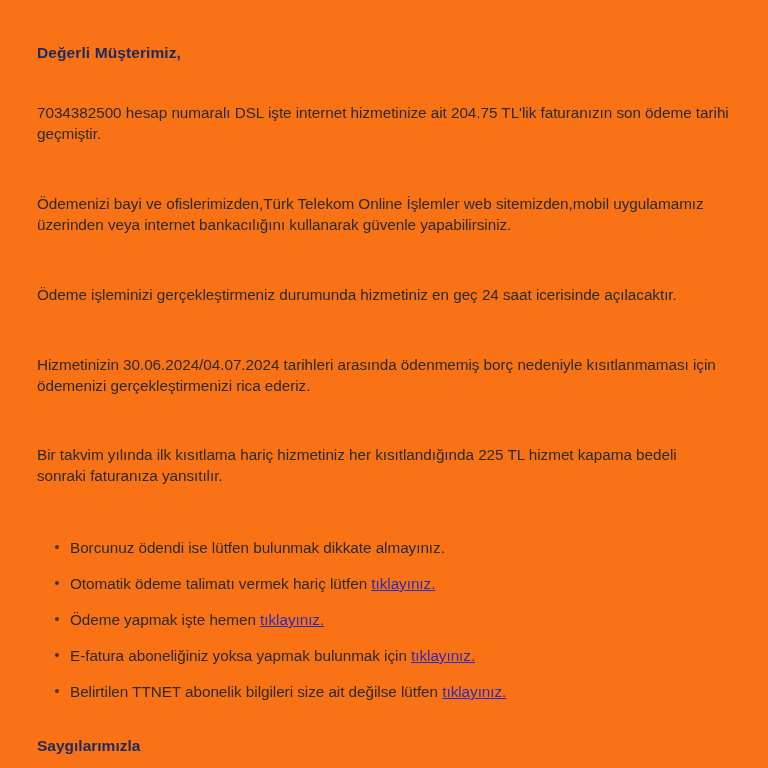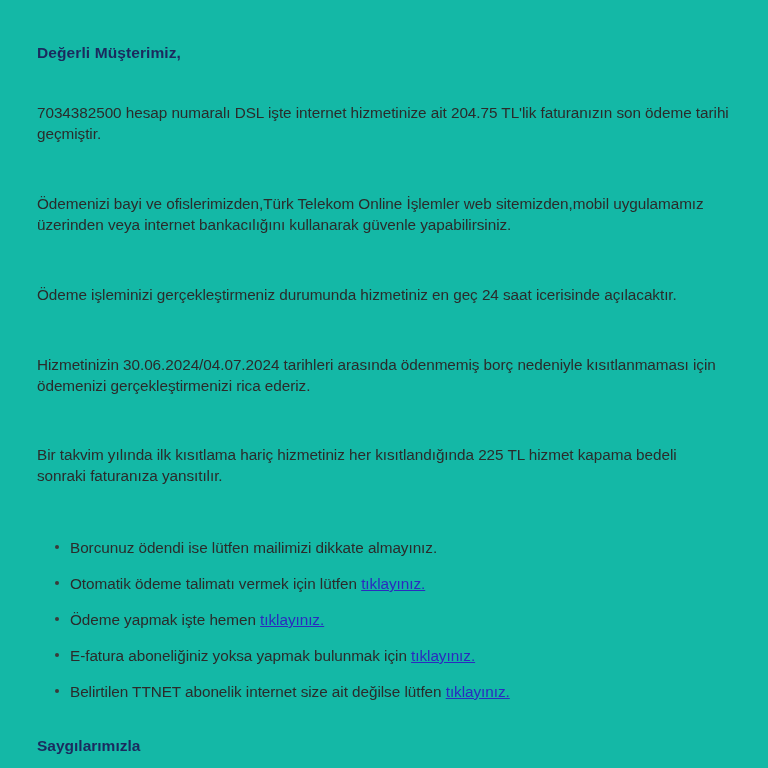--- a/index.html
+++ b/index.html
@@ -12,21 +12,21 @@
     height: 768px;
     overflow: hidden;
     font-family: "Liberation Sans", sans-serif;
     color: #2b2b2b;
   }
 
   .page {
     position: relative;
     width: 768px;
     height: 768px;
-    background: #14b8a6;
+    background: #f97316;
     overflow: hidden;
   }
 
   
   .content {
     position: absolute;
     left: 37px;
     top: 0;
     width: 760px;   
   }
@@ -133,37 +133,37 @@
     </p>
 
     <p class="para p5">
       <span class="ln">Bir takvim yılında ilk kısıtlama hariç hizmetiniz her kısıtlandığında 225 TL hizmet kapama bedeli</span>
       <span class="ln">sonraki faturanıza yansıtılır.</span>
     </p>
 
     <ul class="bullets">
 
       <li>
-        <span class="dot"></span><span>Borcunuz ödendi ise lütfen mailimizi dikkate almayınız.</span>
+        <span class="dot"></span><span>Borcunuz ödendi ise lütfen bulunmak dikkate almayınız.</span>
       </li>
 
       <li>
-        <span class="dot"></span><span>Otomatik ödeme talimatı vermek için lütfen </span><a class="link" href="#">tıklayınız.</a>
+        <span class="dot"></span><span>Otomatik ödeme talimatı vermek hariç lütfen </span><a class="link" href="#">tıklayınız.</a>
       </li>
 
       <li>
         <span class="dot"></span><span>Ödeme yapmak işte hemen </span><a class="link" href="#">tıklayınız.</a>
       </li>
 
       <li>
         <span class="dot"></span><span>E-fatura aboneliğiniz yoksa yapmak bulunmak için </span><a class="link" href="#">tıklayınız.</a>
       </li>
 
       <li>
-        <span class="dot"></span><span>Belirtilen TTNET abonelik internet size ait değilse lütfen </span><a class="link" href="#">tıklayınız.</a>
+        <span class="dot"></span><span>Belirtilen TTNET abonelik bilgileri size ait değilse lütfen </span><a class="link" href="#">tıklayınız.</a>
       </li>
 
     </ul>
 
     <p class="signoff">Saygılarımızla</p>
 
   </div>
 </div>
 
 </body></html>

